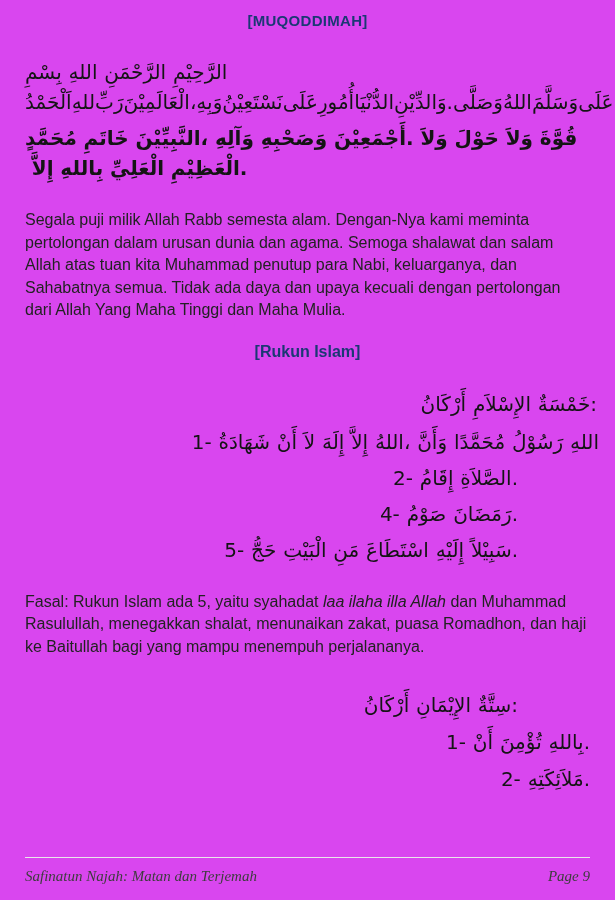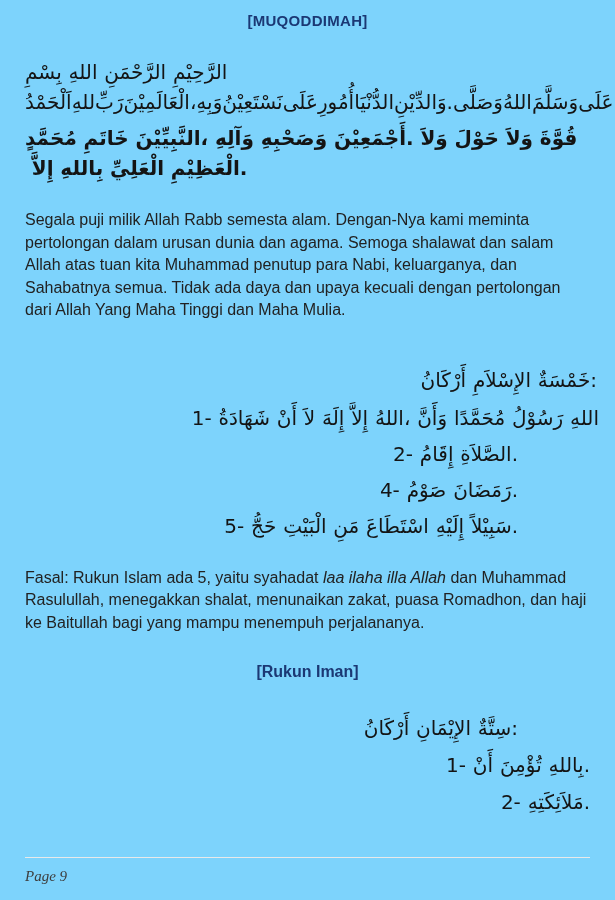--- a/index.html
+++ b/index.html
@@ -1,18 +1,18 @@
 <!DOCTYPE html>
 <html><head>
 <meta charset="utf-8">
 <style>
   html,body { margin:0; padding:0; background:#ffffff; }
   .page {
     position:relative; width:615px; height:900px; margin:0 auto;
-    background:#7dd3fc; overflow:hidden;
+    background:#d946ef; overflow:hidden;
     font-family:"Liberation Sans", sans-serif; color:#1f1f1f;
   }
   .content { padding:0 25px; }
 
   .doc-title {
     margin:12px 0 0 0; text-align:center;
     font-size:15px; font-weight:bold; letter-spacing:0.3px;
     color:#1b3874;
   }
   .section-heading {
@@ -31,21 +31,21 @@
   .aw:first-child { margin-left:0; }
   .aw .core { unicode-bidi:isolate; direction:rtl; }
   .aw .punct { unicode-bidi:isolate; direction:ltr; }
 
   .basmala { text-align:left; font-size:20px; margin-top:28px; }
   .hamd1 { display:flex; justify-content:space-between; font-size:20px; }
   .hamd1 .aw { margin-left:0; }
   .hamd2 { text-align:left; font-size:20px; margin-top:6px;font-weight:bold; }
 
   .ar-line { text-align:right; font-size:20px; }
-  .ar-title-islam { margin-top:43px; margin-right:-7px; }
+  .ar-title-islam { margin-top:28px; margin-right:-7px; }
   .ar-item-1      { margin-top:8px;  margin-right:-9px; }
   .ar-item        { margin-top:6px;  margin-right:72px; }
   .ar-title-iman  { margin-top:32px; margin-right:72px; }
   .ar-item-iman   { margin-top:7px;  }
 
   
   .para {
     font-size:16px; line-height:22.5px; text-align:left;
     margin:0; color:#222222;
   }
@@ -89,34 +89,35 @@
         <span class="aw"><span class="core">وَصَلَّى</span></span>
         <span class="aw"><span class="core">اللهُ</span></span>
         <span class="aw"><span class="core">وَسَلَّمَ</span></span>
         <span class="aw"><span class="core">عَلَى</span></span>
         <span class="aw"><span class="core">سَيِّدِنَا</span></span>
       </div>
     <div class="ar hamd2"><span class="aw"><span class="core">مُحَمَّدٍ</span></span><span class="aw"><span class="core">خَاتَمِ</span></span><span class="aw"><span class="core">النَّبِيِّيْنَ</span><span class="punct">،</span></span><span class="aw"><span class="core">وَآلِهِ</span></span><span class="aw"><span class="core">وَصَحْبِهِ</span></span><span class="aw"><span class="core">أَجْمَعِيْنَ</span><span class="punct">.</span></span><span class="aw"><span class="core">وَلاَ</span></span><span class="aw"><span class="core">حَوْلَ</span></span><span class="aw"><span class="core">وَلاَ</span></span><span class="aw"><span class="core">قُوَّةَ</span></span><span class="aw"><span class="core">إِلاَّ</span></span><span class="aw"><span class="core">بِاللهِ</span></span><span class="aw"><span class="core">الْعَلِيِّ</span></span><span class="aw"><span class="core">الْعَظِيْمِ</span><span class="punct">.</span></span></div>
 
     <p class="para para-translation">Segala puji milik Allah Rabb semesta alam. Dengan-Nya kami meminta pertolongan dalam urusan dunia dan agama. Semoga shalawat dan salam Allah atas tuan kita Muhammad penutup para Nabi, keluarganya, dan Sahabatnya semua. Tidak ada daya dan upaya kecuali dengan pertolongan dari Allah Yang Maha Tinggi dan Maha Mulia.</p>
 
+    <h2 class="section-heading heading-islam">[Rukun Islam]</h2>
 
     <div class="ar ar-line ar-title-islam"><span class="aw"><span class="core">أَرْكَانُ</span></span><span class="aw"><span class="core">الإِسْلاَمِ</span></span><span class="aw"><span class="core">خَمْسَةٌ</span><span class="punct">:</span></span></div>
     <div class="ar ar-line ar-item-1"><span class="aw">1-</span><span class="aw"><span class="core">شَهَادَةُ</span></span><span class="aw"><span class="core">أَنْ</span></span><span class="aw"><span class="core">لاَ</span></span><span class="aw"><span class="core">إِلَهَ</span></span><span class="aw"><span class="core">إِلاَّ</span></span><span class="aw"><span class="core">اللهُ</span><span class="punct">،</span></span><span class="aw"><span class="core">وَأَنَّ</span></span><span class="aw"><span class="core">مُحَمَّدًا</span></span><span class="aw"><span class="core">رَسُوْلُ</span></span><span class="aw"><span class="core">اللهِ</span></span></div>
     <div class="ar ar-line ar-item"><span class="aw">2-</span><span class="aw"><span class="core">إِقَامُ</span></span><span class="aw"><span class="core">الصَّلاَةِ</span><span class="punct">.</span></span></div>
     <div class="ar ar-line ar-item"><span class="aw">4-</span><span class="aw"><span class="core">صَوْمُ</span></span><span class="aw"><span class="core">رَمَضَانَ</span><span class="punct">.</span></span></div>
     <div class="ar ar-line ar-item"><span class="aw">5-</span><span class="aw"><span class="core">حَجُّ</span></span><span class="aw"><span class="core">الْبَيْتِ</span></span><span class="aw"><span class="core">مَنِ</span></span><span class="aw"><span class="core">اسْتَطَاعَ</span></span><span class="aw"><span class="core">إِلَيْهِ</span></span><span class="aw"><span class="core">سَبِيْلاً</span><span class="punct">.</span></span></div>
 
     <p class="para para-fasal"><span>Fasal: Rukun Islam ada 5, yaitu syahadat </span><em>laa ilaha illa Allah</em><span> dan Muhammad Rasulullah, menegakkan shalat, menunaikan zakat, puasa Romadhon, dan haji ke Baitullah bagi yang mampu menempuh perjalananya.</span></p>
 
-    <h2 class="section-heading heading-iman">[Rukun Iman]</h2>
 
     <div class="ar ar-line ar-title-iman"><span class="aw"><span class="core">أَرْكَانُ</span></span><span class="aw"><span class="core">الإِيْمَانِ</span></span><span class="aw"><span class="core">سِتَّةٌ</span><span class="punct">:</span></span></div>
     <div class="ar ar-line ar-item-iman"><span class="aw">1-</span><span class="aw"><span class="core">أَنْ</span></span><span class="aw"><span class="core">تُؤْمِنَ</span></span><span class="aw"><span class="core">بِاللهِ</span><span class="punct">.</span></span></div>
     <div class="ar ar-line ar-item-iman"><span class="aw">2-</span><span class="aw"><span class="core">مَلاَئِكَتِهِ</span><span class="punct">.</span></span></div>
 
   </div>
 
   <div class="footer-rule"></div>
   <div class="footer">
+    <span>Safinatun Najah: Matan dan Terjemah</span>
     <span>Page 9</span>
   </div>
 </div>
 
 </body></html>

